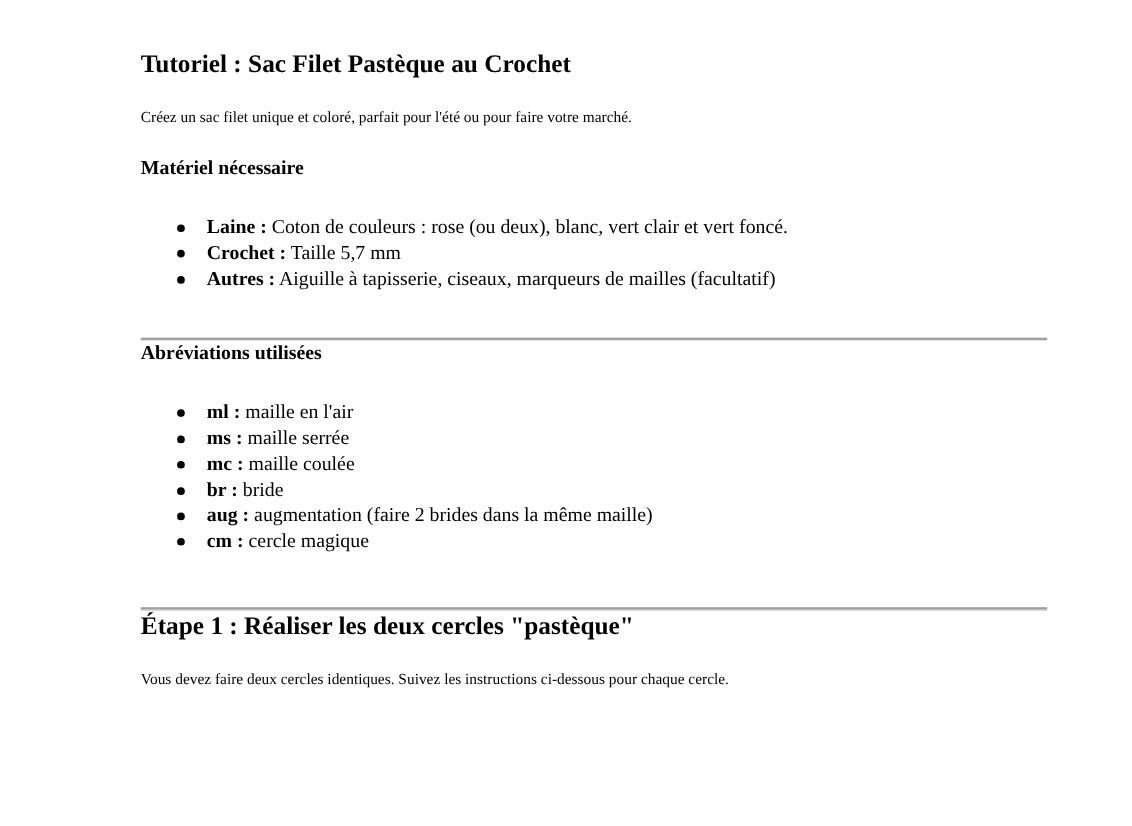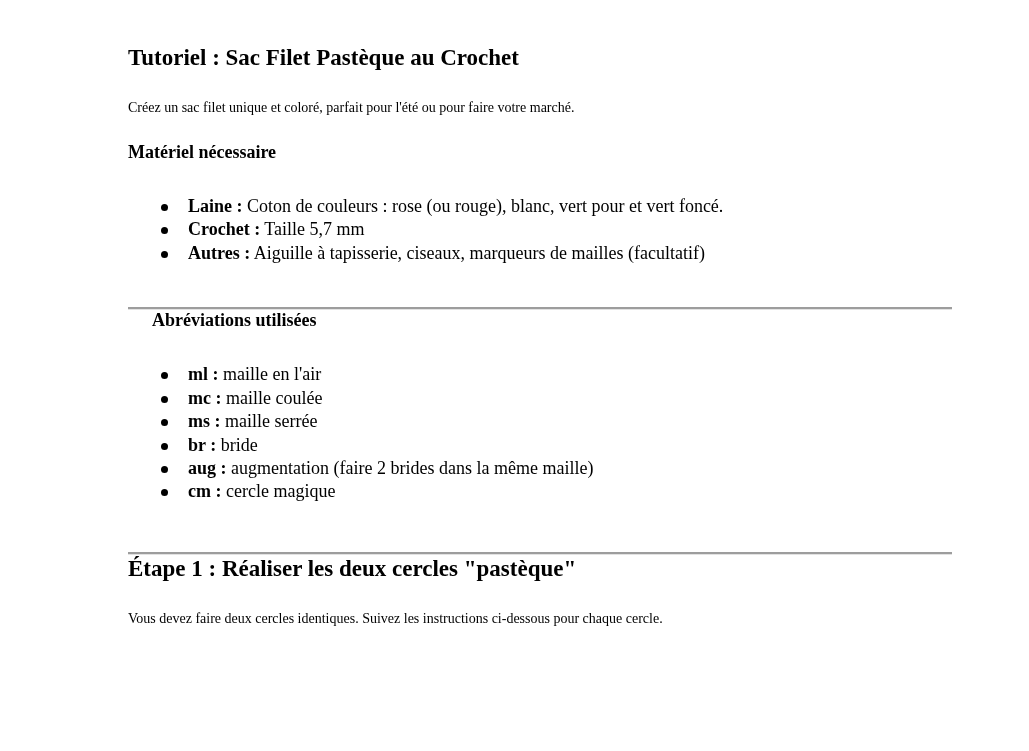--- a/index.html
+++ b/index.html
@@ -71,62 +71,62 @@
     border: 0;
     border-bottom: 1px solid #e2e2e2;
     margin: 0;
   }
   
   .m-title      { margin-bottom: 27px; }
   .m-intro      { margin-bottom: 25px; }
   .m-h3a        { margin-bottom: 32px; }
   .m-list1      { margin-bottom: 42px; }
   .m-hr1        { margin-bottom: 33px; }
-  .m-h3b        { margin-bottom: 32px; margin-left: 24px; }
+  .m-h3b        { margin-bottom: 32px; }
   .m-list2      { margin-bottom: 48px; }
   .m-hr2        { margin-bottom: 32px; }
   .m-step-title { margin-bottom: 28px; }
 </style>
 </head>
 <body>
 
 <div class="page">
   <div class="content">
 
     <h1 class="m-title">Tutoriel : Sac Filet Pastèque au Crochet</h1>
 
     <p class="m-intro">Créez un sac filet unique et coloré, parfait pour l'été ou pour faire votre marché.</p>
 
     <h3 class="m-h3a">Matériel nécessaire</h3>
 
     <ul class="m-list1">
       <li>
-        <span class="term">Laine :</span><span> Coton de couleurs : rose (ou rouge), blanc, vert pour et vert foncé.</span>
+        <span class="term">Laine :</span><span> Coton de couleurs : rose (ou deux), blanc, vert clair et vert foncé.</span>
       </li>
       <li>
         <span class="term">Crochet :</span><span> Taille 5,7 mm</span>
       </li>
       <li>
         <span class="term">Autres :</span><span> Aiguille à tapisserie, ciseaux, marqueurs de mailles (facultatif)</span>
       </li>
     </ul>
 
     <hr class="rule m-hr1">
 
     <h3 class="m-h3b">Abréviations utilisées</h3>
 
     <ul class="m-list2">
       <li>
         <span class="term">ml :</span><span> maille en l'air</span>
       </li>
       <li>
-        <span class="term">mc :</span><span> maille coulée</span>
+        <span class="term">ms :</span><span> maille serrée</span>
       </li>
       <li>
-        <span class="term">ms :</span><span> maille serrée</span>
+        <span class="term">mc :</span><span> maille coulée</span>
       </li>
       <li>
         <span class="term">br :</span><span> bride</span>
       </li>
       <li>
         <span class="term">aug :</span><span> augmentation (faire 2 brides dans la même maille)</span>
       </li>
       <li>
         <span class="term">cm :</span><span> cercle magique</span>
       </li>

